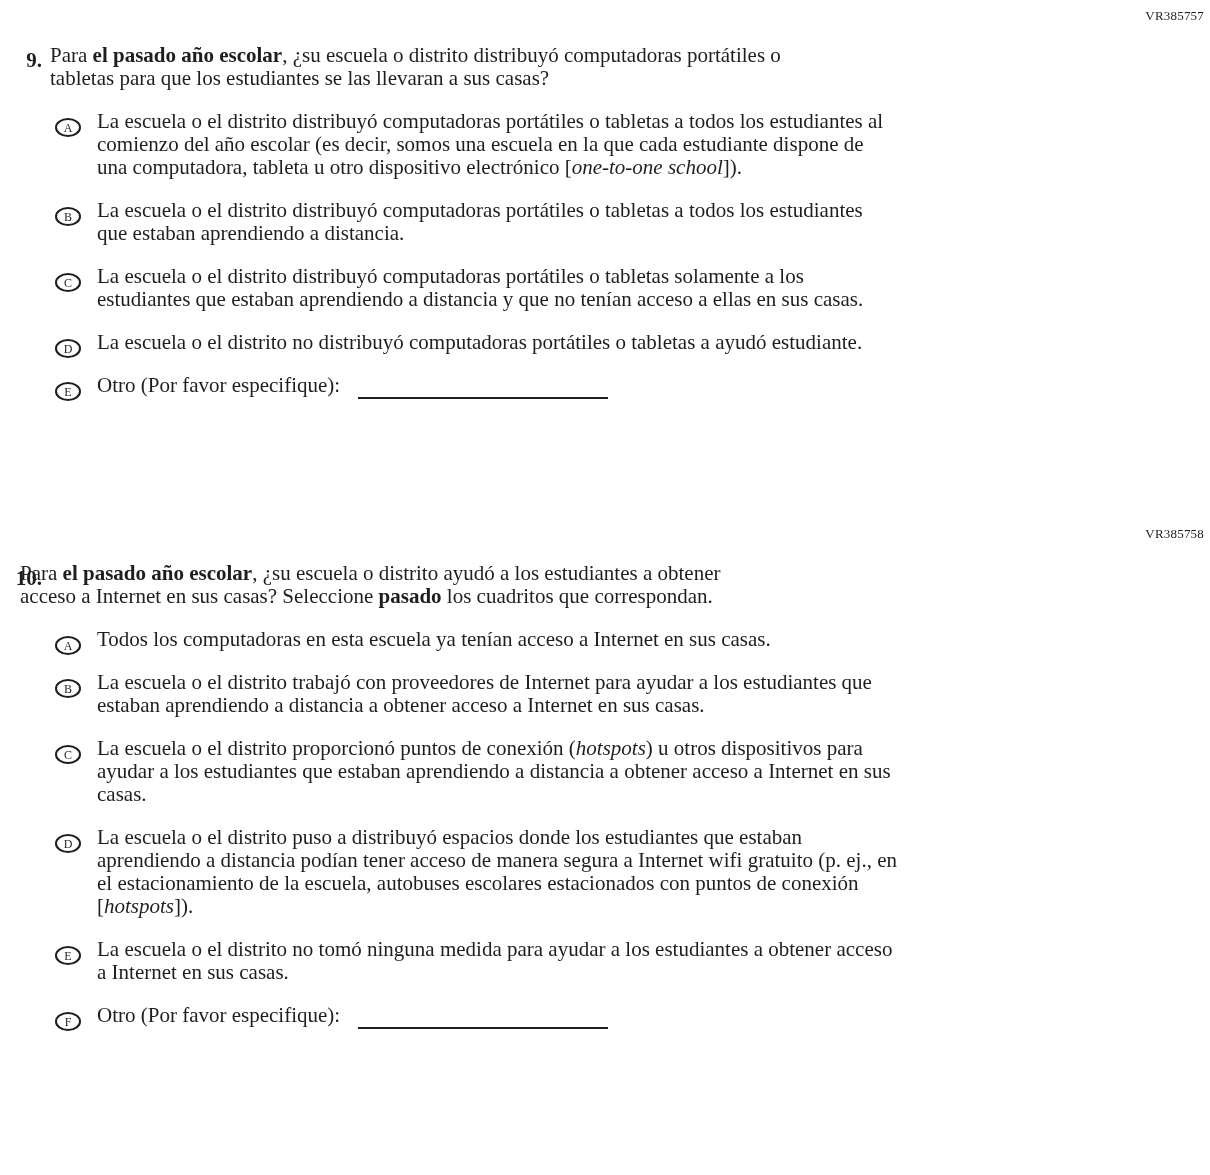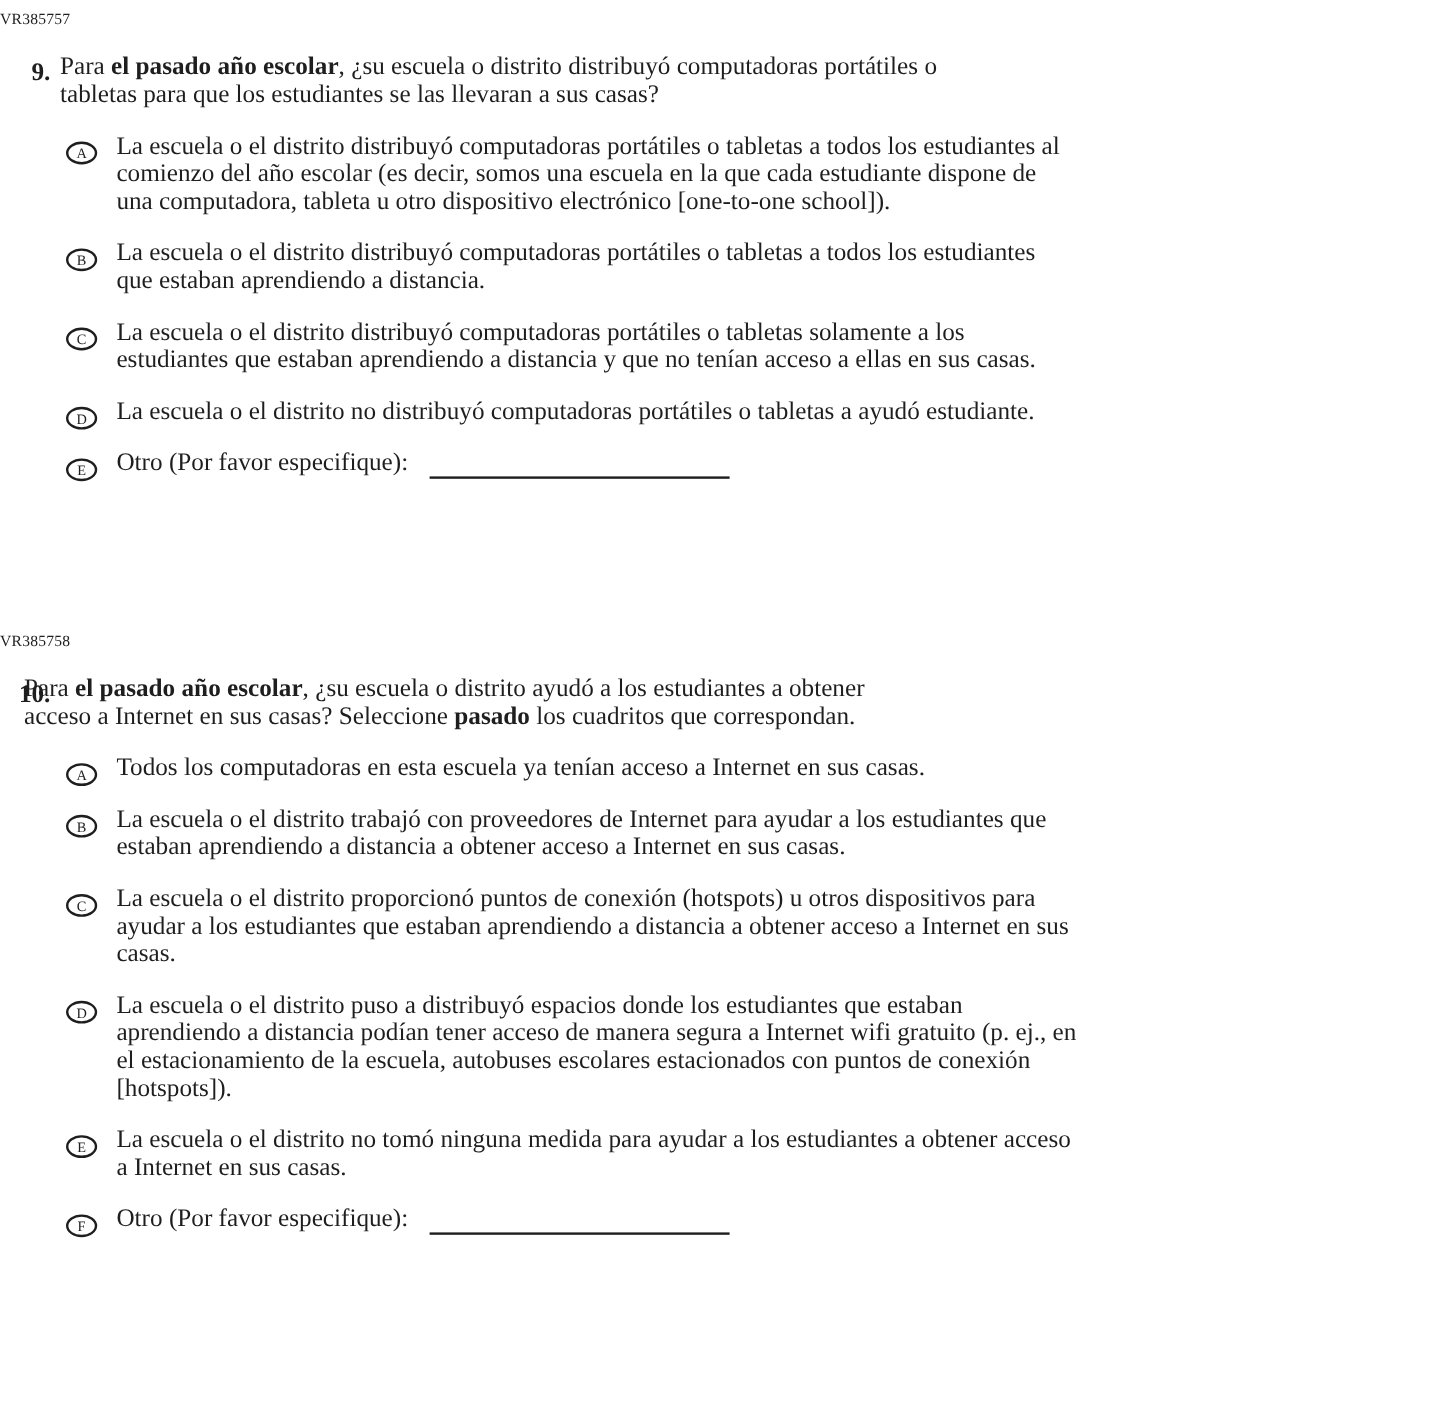--- a/index.html
+++ b/index.html
@@ -5,39 +5,39 @@
   * { margin:0; padding:0; box-sizing:border-box; }
   html, body { background:#ffffff; }
   body {
     width:1210px; height:1175px;
     font-family:"Liberation Serif","DejaVu Serif",serif;
     font-size:21px; color:#1e1e1e;
     padding-top:8px;
     overflow:hidden;
   }
   .vr-code {
-    padding-right:6px;
+    text-align:right; padding-right:6px;
     font-size:13px; line-height:16px;
     letter-spacing:0.2px;
   }
   .question {
     position:relative;
     padding-left:50px; padding-right:20px;
     margin-bottom:15px;
   }
   .question.first { margin-top:19px; }
   .question.second { margin-top:17px;padding-left:20px; }
   .qnum {
     position:absolute; left:0; top:0;
     width:42px; text-align:right;
     font-weight:bold; line-height:33px;
   }
   .richtext { white-space:pre-wrap; line-height:23px;margin-top:20px; }
   .richtext .b { font-weight:bold; }
-  .richtext .i { }
+  .richtext .i { font-style:italic; }
   .option {
     position:relative;
     padding-left:97px; padding-right:12px;
     margin-bottom:9px;
   }
   .bubble {
     position:absolute; left:55px; top:8px;
     width:26px; height:19px;
     border:2px solid #1e1e1e; border-radius:50%;
     display:flex; align-items:center; justify-content:center;

